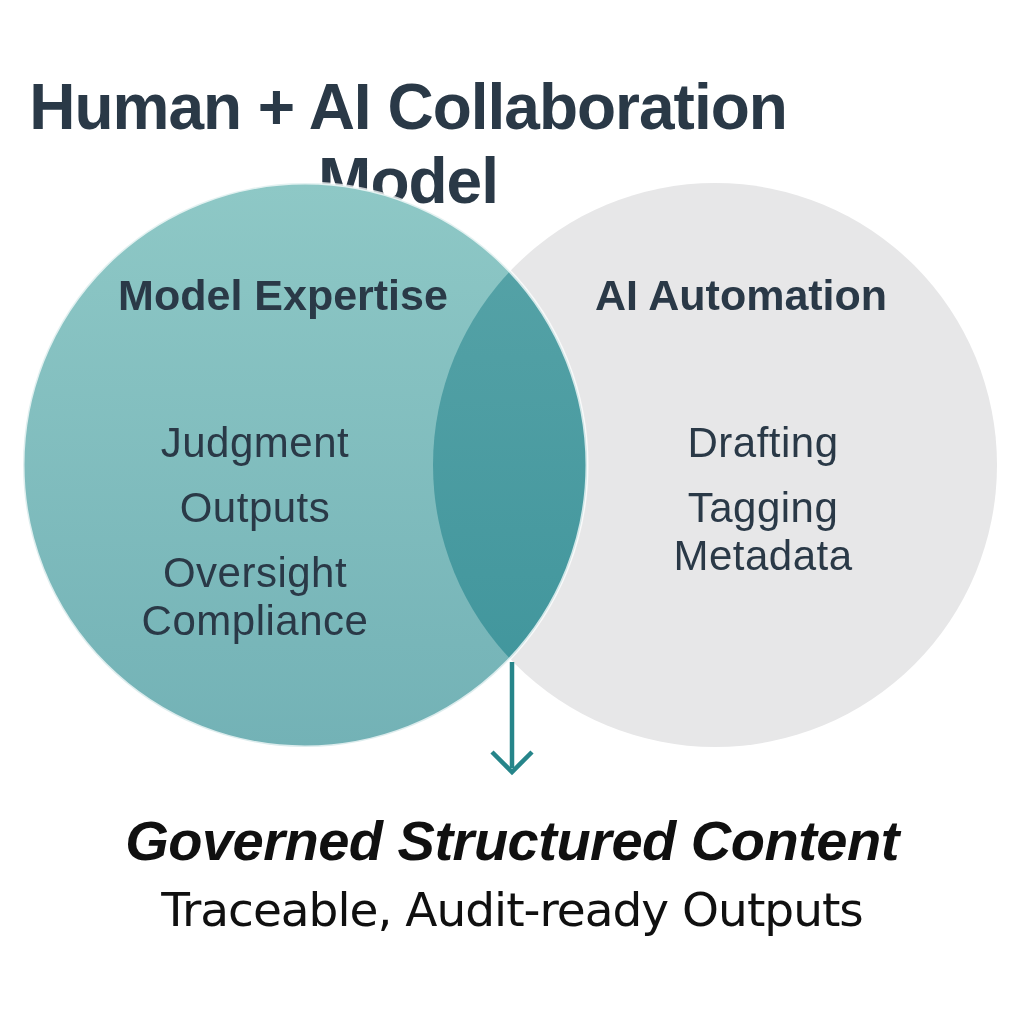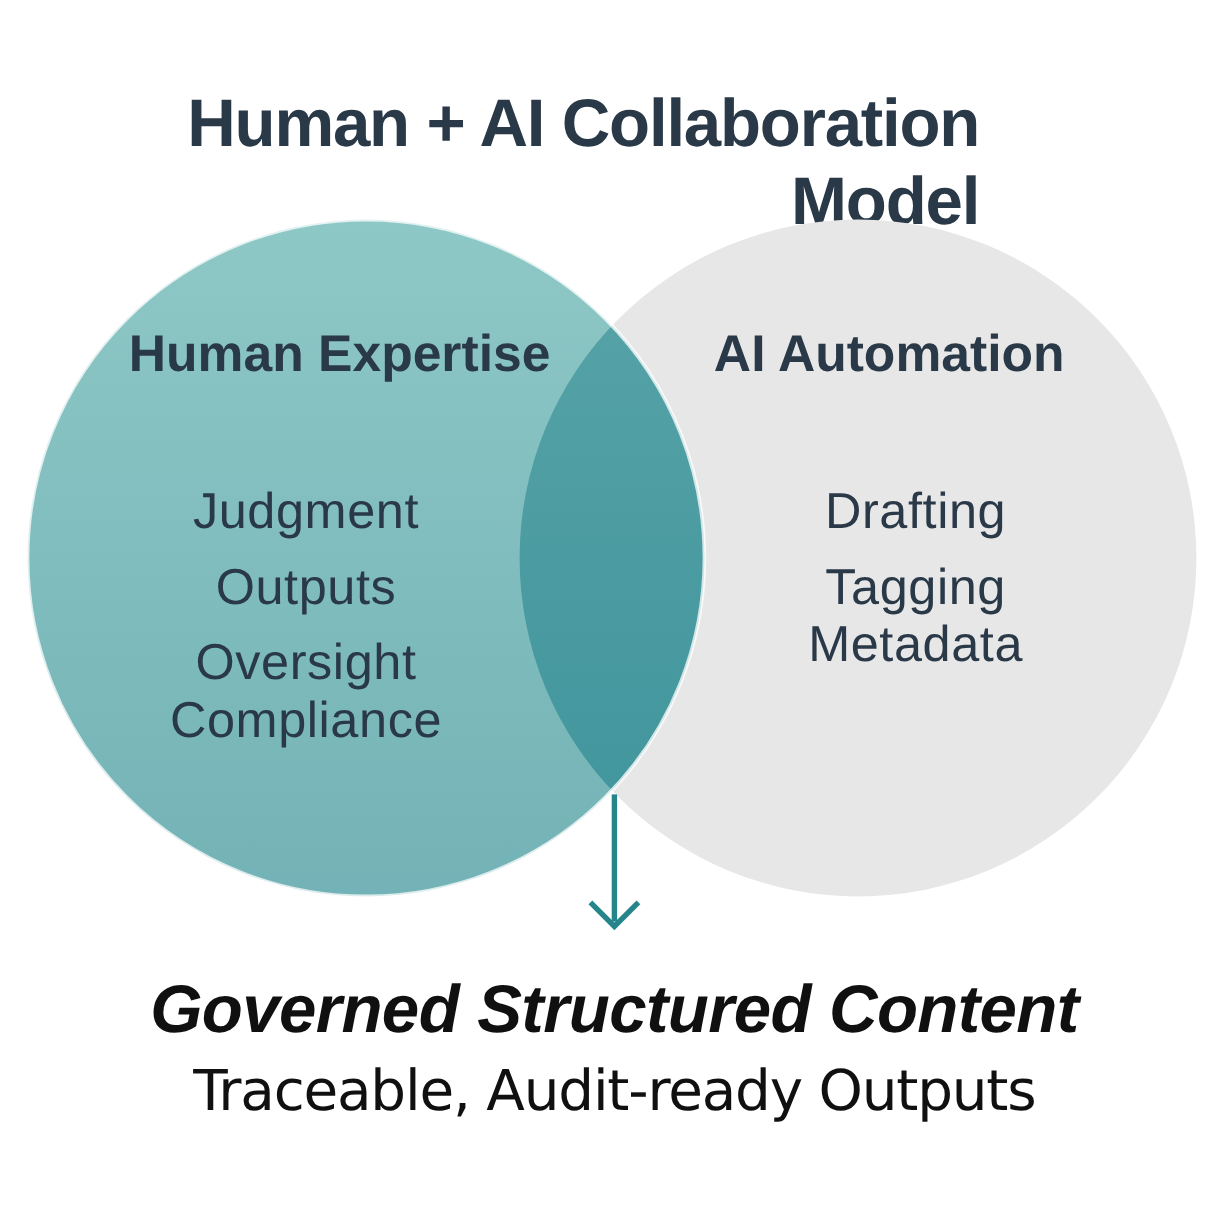--- a/index.html
+++ b/index.html
@@ -7,22 +7,22 @@
     width: 1024px; height: 1024px;
     background: #ffffff;
     font-family: "Liberation Sans", sans-serif;
     position: relative;
     overflow: hidden;
   }
   .stage { position: absolute; inset: 0; width: 1024px; height: 1024px; }
 
   .page-title {
     position: absolute; top: 70px; left: 0; width: 816px;
-    text-align: right;
-    font-size: 56px; font-weight: 700; letter-spacing: -1px;
+    text-align: center;
+    font-size: 64px; font-weight: 700; letter-spacing: -1px;
     color: var(--ink, #2a3947);
   }
 
   .venn-svg { position: absolute; top: 0; left: 0; }
 
   .circle-heading {
     position: absolute; top: 270px; width: 360px;
     text-align: center;
     font-size: 43px; font-weight: 700; line-height: 50px;
     color: var(--ink, #2a3947);
@@ -33,21 +33,21 @@
 
   .circle-items {
     position: absolute; top: 402px; width: 360px;
     text-align: center;
     font-size: 42px; font-weight: 400; line-height: 48px;
     color: var(--ink, #2a3947);
     letter-spacing: 0.5px;
   }
   .items-left  { left: 75px; }
   .items-right { left: 583px; }
-  .item { margin: 0; }
+  .item { margin: 17px; }
   .item + .item { margin-top: 15px; }
   .item .line { display: block; }
 
   .footer-heading {
     position: absolute; top: 808px; left: 0; width: 1024px;
     text-align: center;
     font-size: 56px; font-weight: 700; letter-spacing: -0.5px;
     color: var(--footer-ink, #101010);
     font-style: italic;
   }
@@ -99,21 +99,21 @@
 
     <circle cx="305" cy="465" r="282" fill="none" stroke="rgba(255,255,255,0.75)" stroke-width="3"></circle>
 
     <g fill="none" stroke-width="4.5" class="arrow-stroke">
       <line x1="512" y1="662" x2="512" y2="768"></line>
       <polyline points="492,752 512,772 532,752" stroke-linejoin="miter"></polyline>
     </g>
   </svg>
 
   <div class="circle-heading heading-left">
-    <span class="line">Human</span>
+    <span class="line">Model</span>
     <span class="line">Expertise</span>
   </div>
 
   <div class="circle-items items-left">
     <p class="item">
       <span class="line">Judgment</span>
     </p>
     <p class="item">
       <span class="line">Outputs</span>
     </p>

